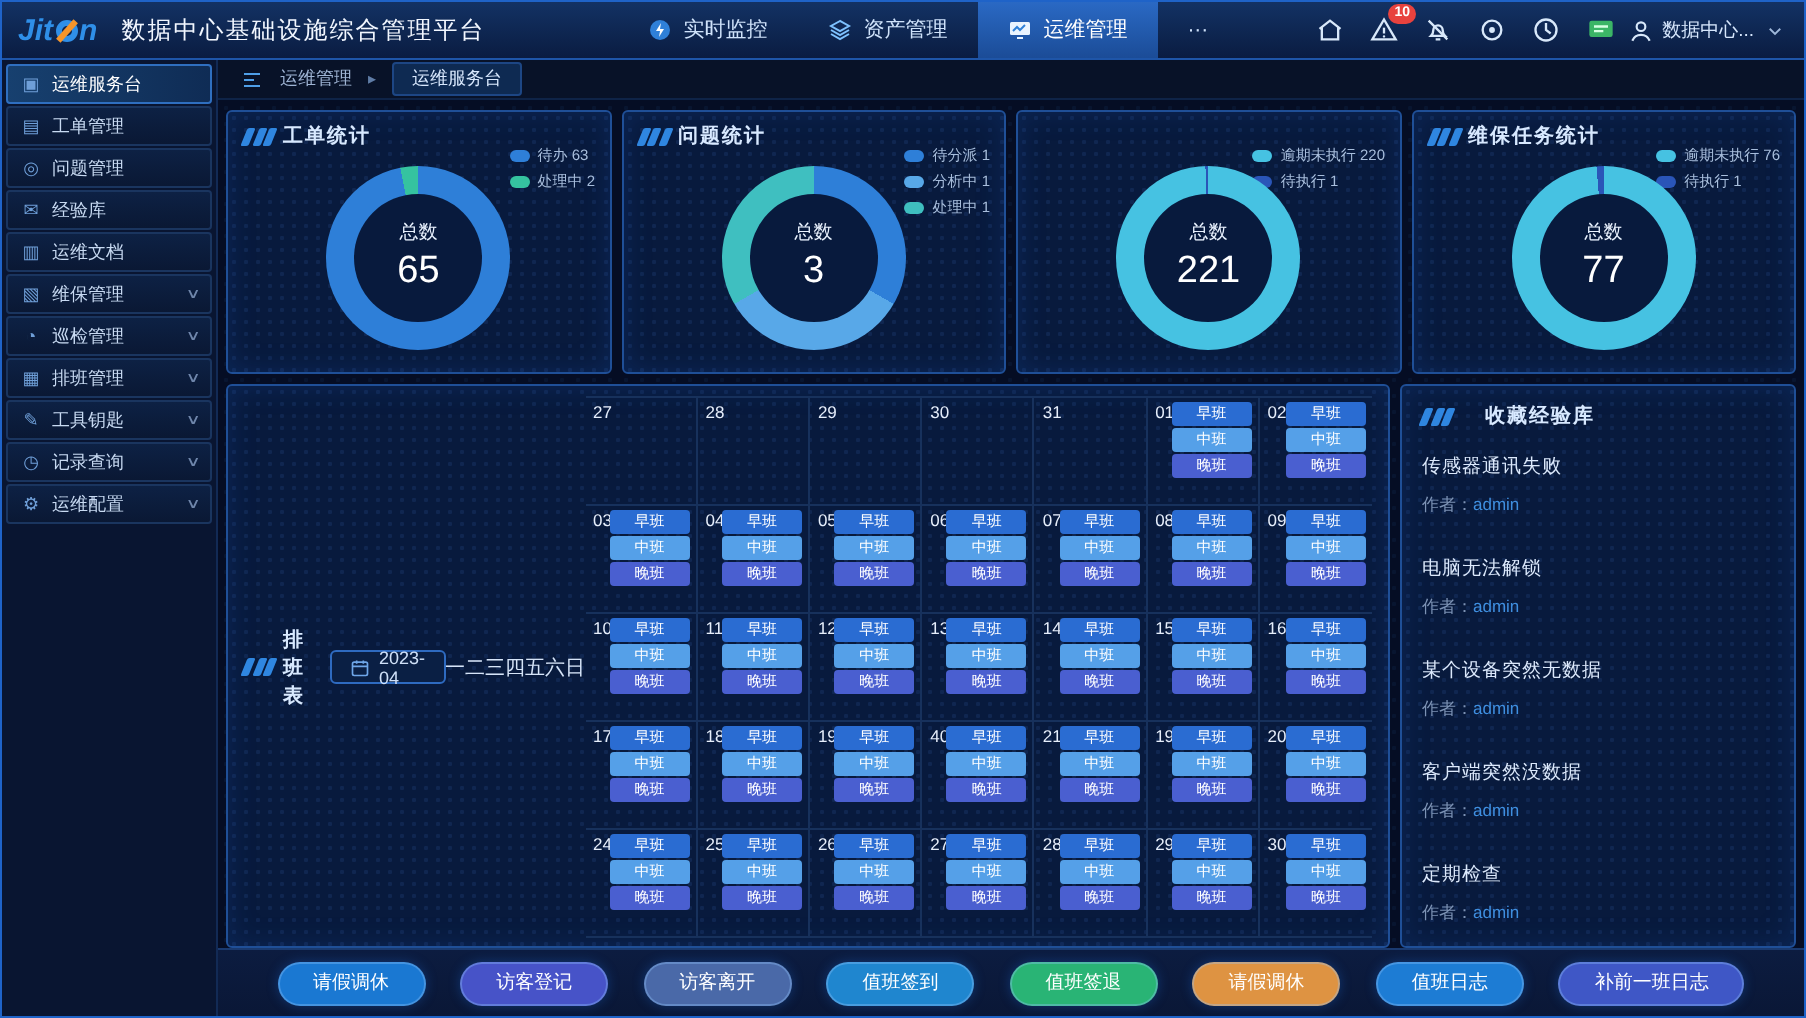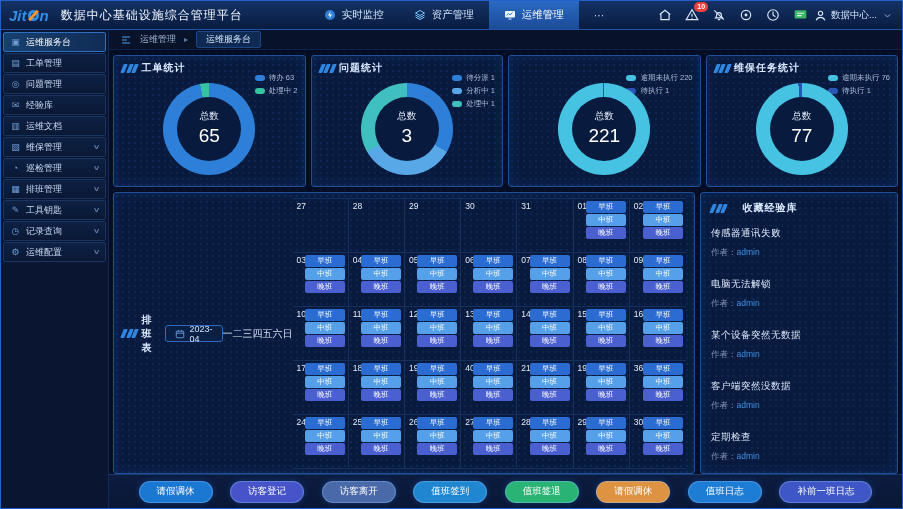--- a/index.html
+++ b/index.html
@@ -572,21 +572,21 @@
                 </div>
                 <div class="cell">
                   <span class="daynum">19</span>
                   <span class="shift-col">
                     <button class="shift" style="background:#2a6cd2">早班</button>
                     <button class="shift" style="background:#55a0e8">中班</button>
                     <button class="shift" style="background:#4a5fd0">晚班</button>
                   </span>
                 </div>
                 <div class="cell">
-                  <span class="daynum">36</span>
+                  <span class="daynum">20</span>
                   <span class="shift-col">
                     <button class="shift" style="background:#2a6cd2">早班</button>
                     <button class="shift" style="background:#55a0e8">中班</button>
                     <button class="shift" style="background:#4a5fd0">晚班</button>
                   </span>
                 </div>
                 <div class="cell">
                   <span class="daynum">24</span>
                   <span class="shift-col">
                     <button class="shift" style="background:#2a6cd2">早班</button>

